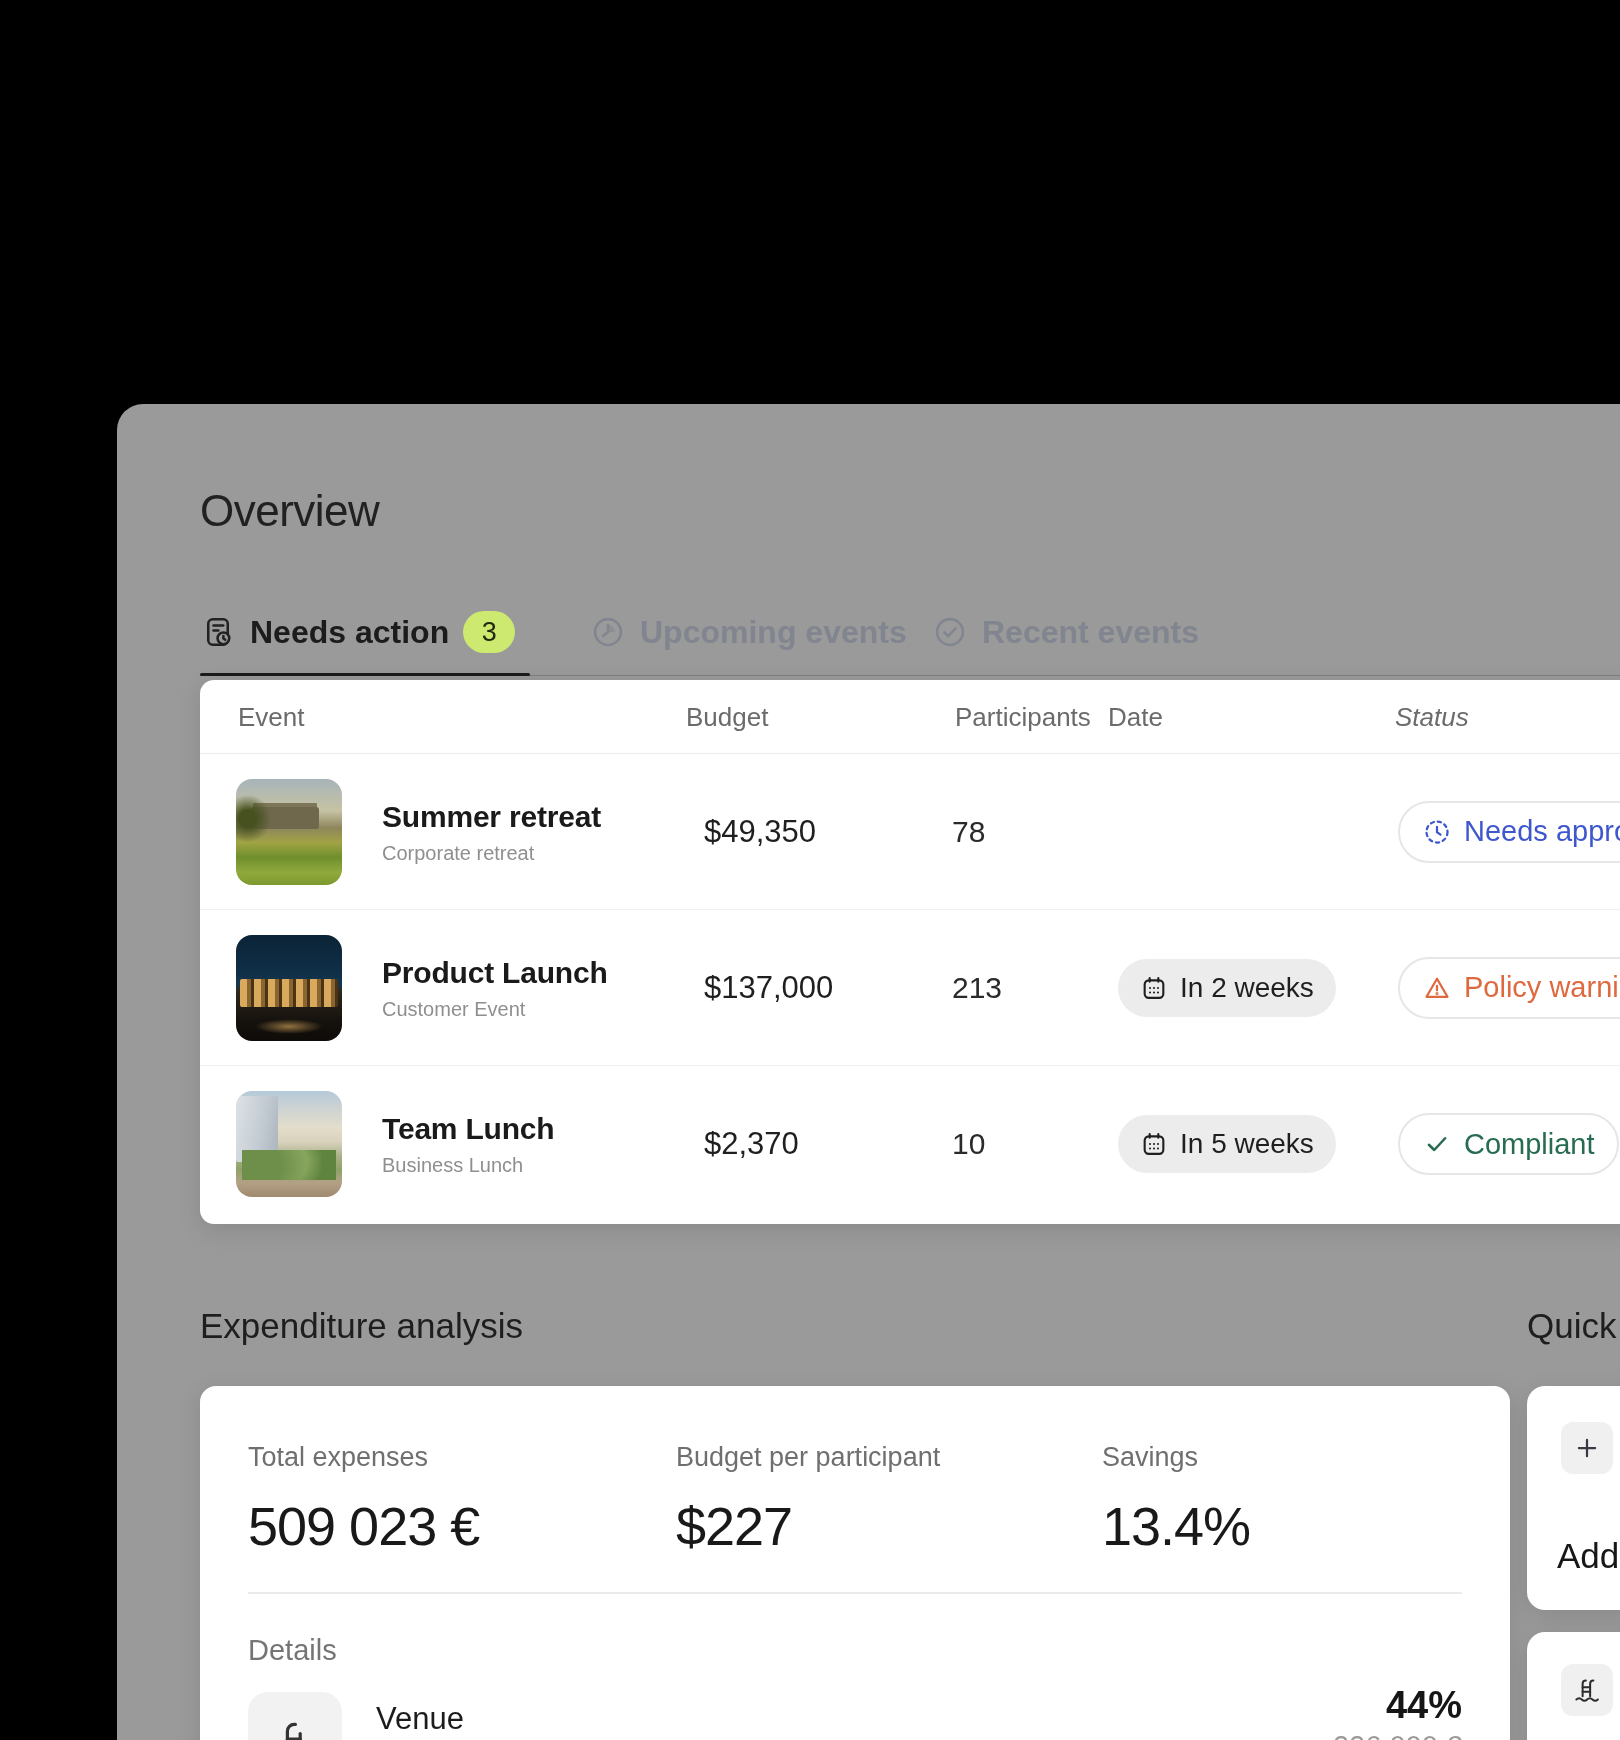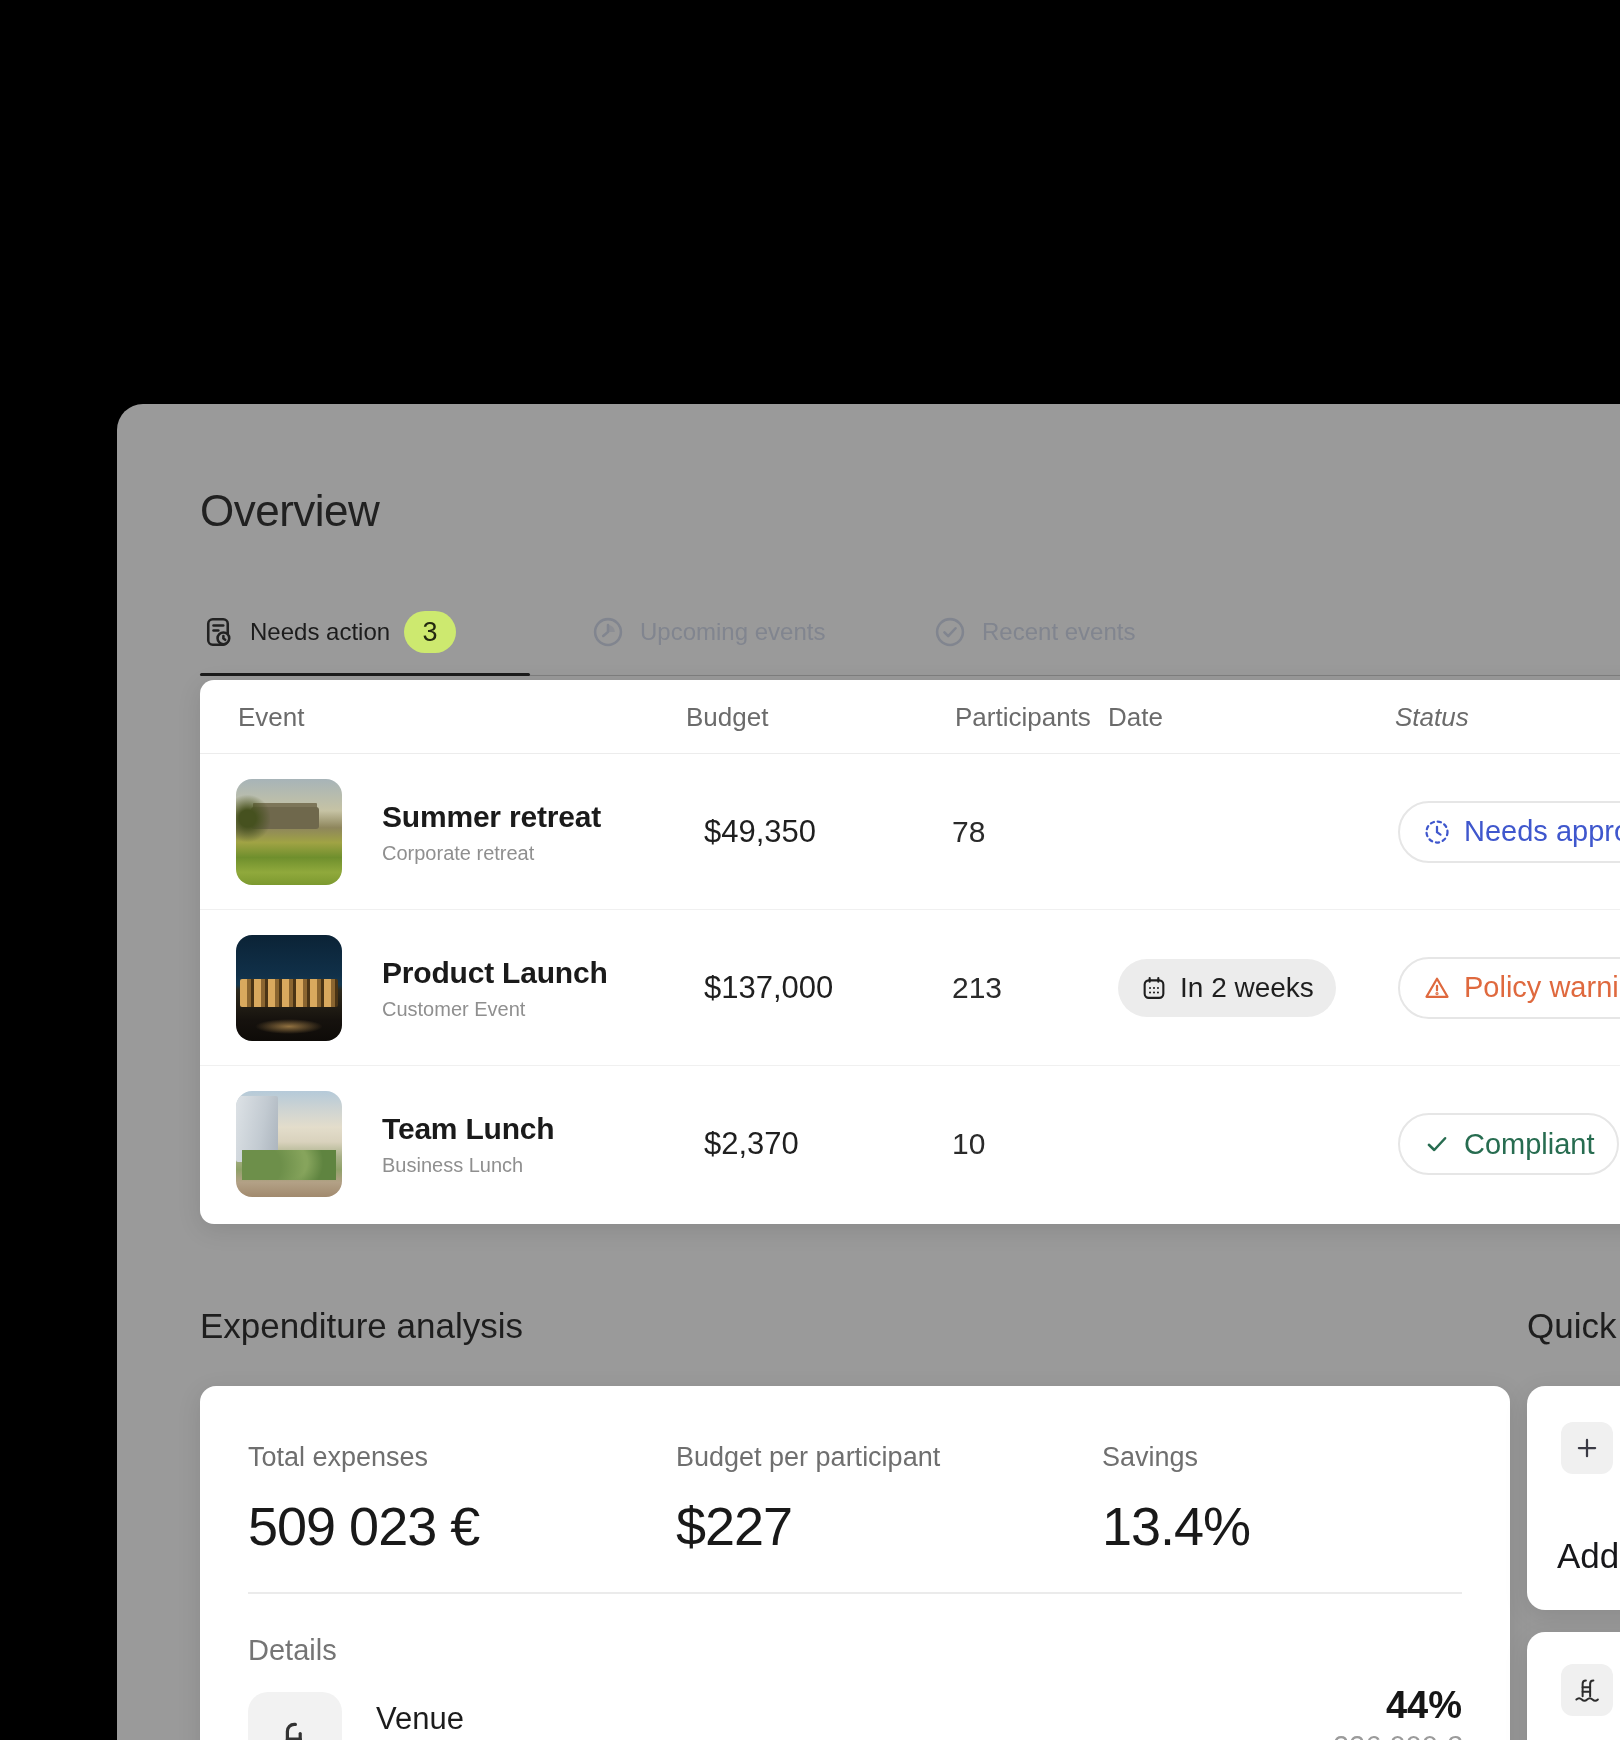--- a/index.html
+++ b/index.html
@@ -9,21 +9,21 @@
 
   .panel { position:absolute; left:117px; top:404px; width:1503px; height:1336px;
     background:#9a9a9a; border-radius:26px 0 0 0; }
 
   .page-title { position:absolute; left:83px; top:82px; font-size:44px; font-weight:500;
     color:#212121; letter-spacing:-0.5px; }
 
   
   .tabstrip-border { position:absolute; left:83px; right:0; top:271px; height:1px; background:rgba(0,0,0,0.18); }
   .tab { position:absolute; top:204px; height:48px; display:flex; align-items:center; gap:14px; cursor:pointer; }
-  .tab .tlabel { font-size:24px; font-weight:400; color:#81858f; white-space:nowrap; }
+  .tab .tlabel { font-size:32px; font-weight:700; color:#81858f; white-space:nowrap; }
   .tab.active .tlabel { color:#1c1c1c; }
   .tab-underline { position:absolute; left:83px; top:269px; width:330px; height:3px; background:#1b1b1b; border-radius:2px; }
   .badge { min-width:52px; height:42px; padding:0 14px; border-radius:22px; background:#cde96f;
     color:#23290f; font-size:27px; font-weight:500; display:flex; align-items:center; justify-content:center; }
 
   
   .table-card { position:absolute; left:83px; top:276px; width:1560px; height:544px;
     background:#fff; border-radius:14px; box-shadow:0 6px 24px rgba(0,0,0,0.10); }
   .thead { position:relative; height:74px; border-bottom:1px solid #ececec; }
   .thead span { position:absolute; top:50%; transform:translateY(-50%); font-size:26px; color:#6b6b6b; white-space:nowrap; }
@@ -204,20 +204,35 @@
       </div>
 
       <div class="trow">
         <div class="thumb thumb3"></div>
         <div class="vmid ev-text">
           <div class="ev-title">Team Lunch</div>
           <div class="ev-sub">Business Lunch</div>
         </div>
         <div class="vmid budget">$2,370</div>
         <div class="vmid parts">10</div>
+        <div class="vmid datechip">
+          <span>
+            <svg width="28" height="28" viewBox="0 0 24 24" fill="none" stroke="#1f1f1f" stroke-width="1.8" stroke-linecap="round">
+              <rect x="4" y="5.5" width="16" height="15" rx="3.5"></rect>
+              <path d="M8.3 3.5v3.2M15.7 3.5v3.2"></path>
+              <circle cx="8.6" cy="12" r="0.9" fill="#1f1f1f" stroke="none"></circle>
+                <circle cx="12" cy="12" r="0.9" fill="#1f1f1f" stroke="none"></circle>
+                <circle cx="15.4" cy="12" r="0.9" fill="#1f1f1f" stroke="none"></circle>
+              <circle cx="8.6" cy="15.8" r="0.9" fill="#1f1f1f" stroke="none"></circle>
+                <circle cx="12" cy="15.8" r="0.9" fill="#1f1f1f" stroke="none"></circle>
+                <circle cx="15.4" cy="15.8" r="0.9" fill="#1f1f1f" stroke="none"></circle>
+            </svg>
+          </span>
+          <span>In 5 weeks</span>
+        </div>
         <div class="vmid pill pill-green">
           <span>
             <svg width="30" height="30" viewBox="0 0 24 24" fill="none" stroke="#276c50" stroke-width="2" stroke-linecap="round" stroke-linejoin="round">
               <path d="M5.5 12.6l4.3 4.2L18.5 7.4"></path>
             </svg>
           </span>
           <span>Compliant</span>
         </div>
       </div>
     </div>

